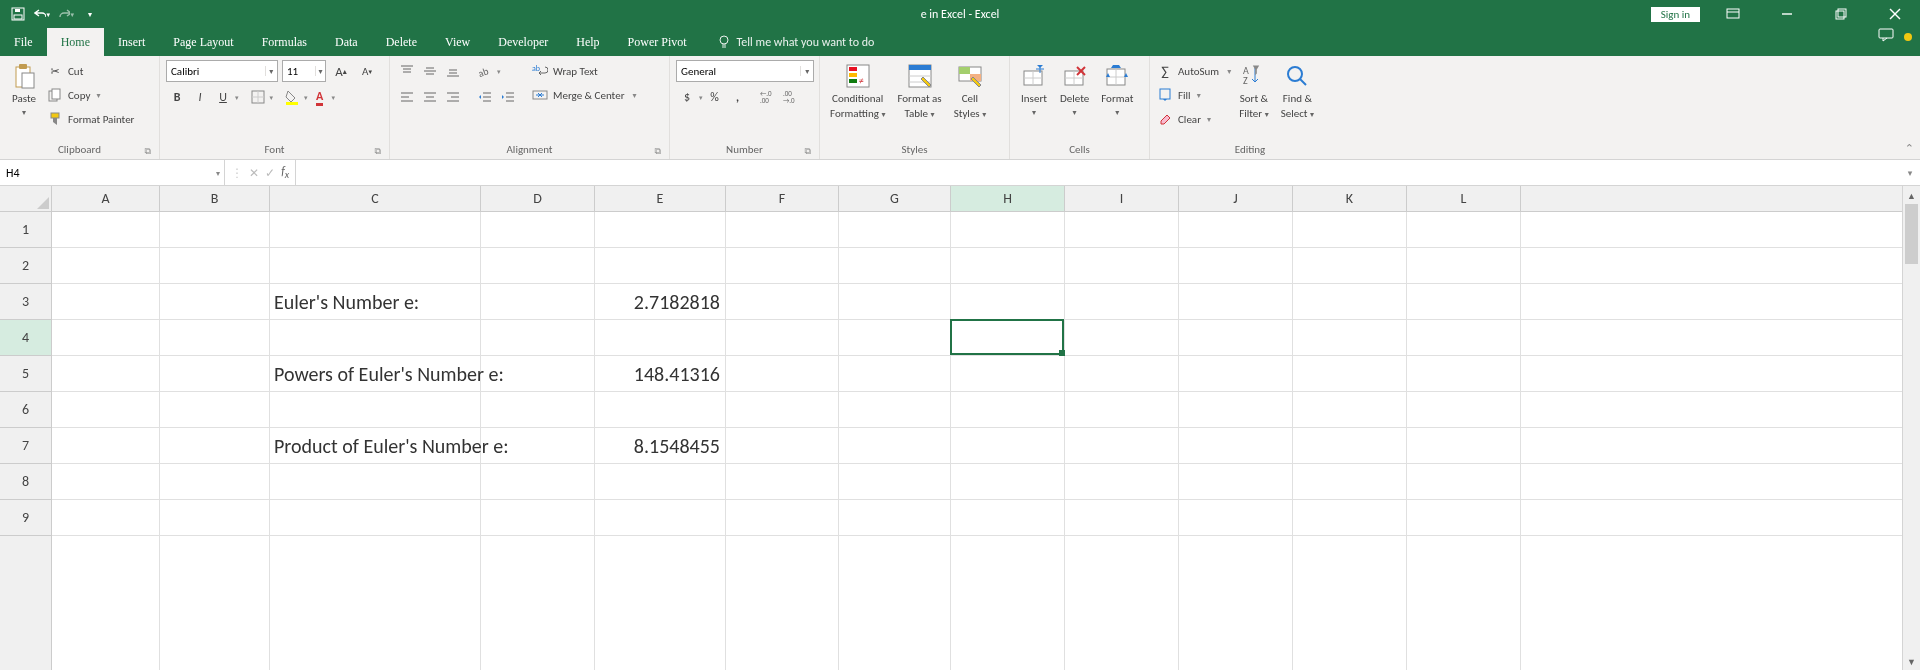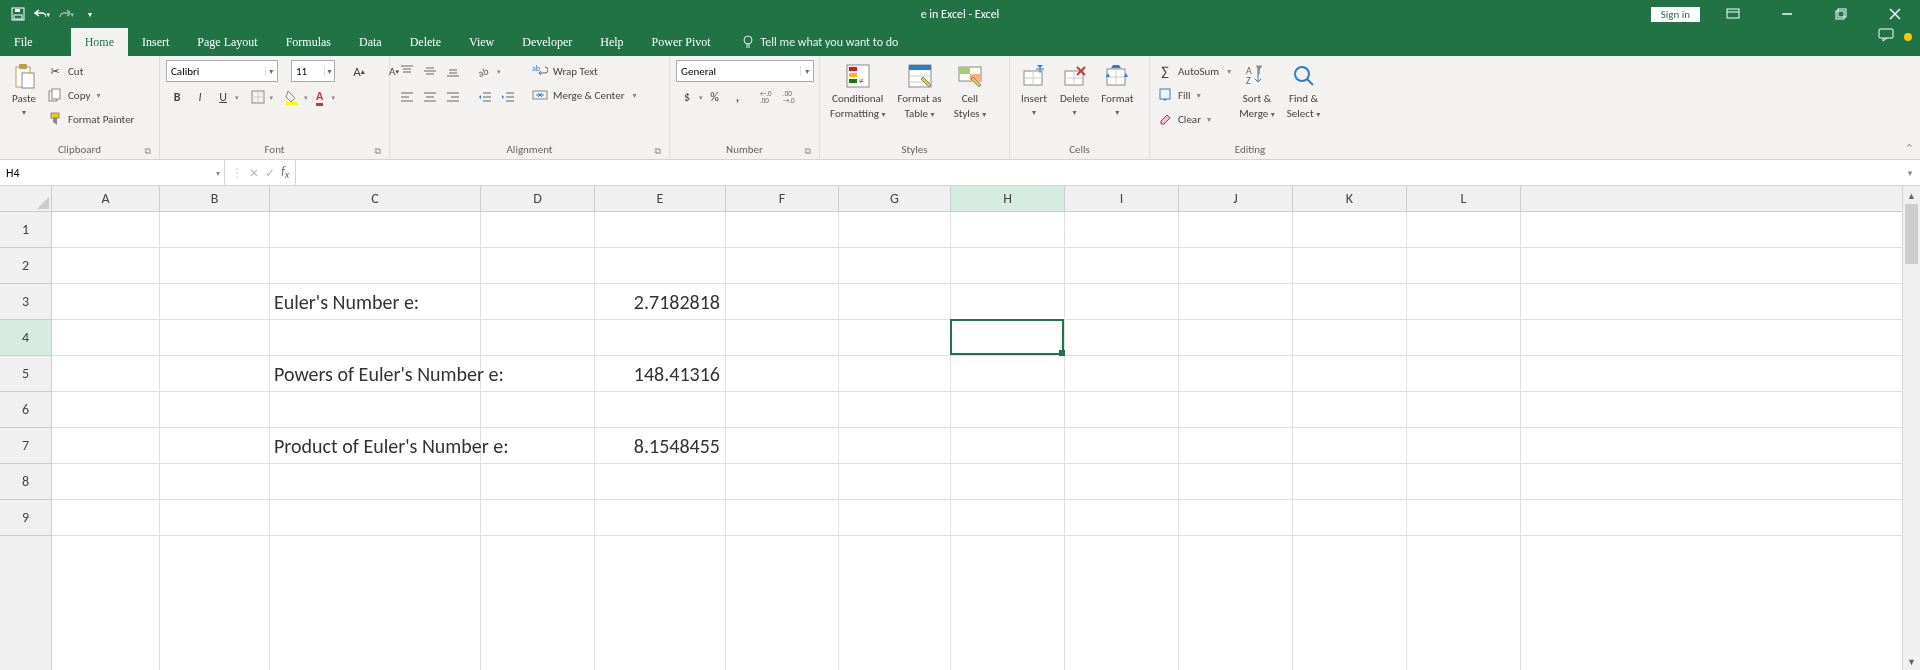--- a/index.html
+++ b/index.html
@@ -11,21 +11,21 @@
 .qat .icon { width: 16px; height: 16px; display: inline-flex; align-items: center; justify-content: center; }
 .qat .disabled { opacity: 0.55; }
 .titlebar .title { position: absolute; left: 50%; transform: translateX(-50%); font-size: 12px; }
 .titlebar .right { position: absolute; right: 4px; display: flex; align-items: center; gap: 12px; }
 .signin { background: #fff; color: #217346; padding: 1px 10px; font-size: 11px; }
 .titlebtn { width: 42px; height: 28px; display: flex; align-items: center; justify-content: center; }
 
 
 .tabs { background: #217346; color: #fff; height: 28px; display: flex; align-items: stretch; position: relative; }
 .tab { padding: 0 14px; display: flex; align-items: center; font-size: 12px; height: 28px; font-family: Liberation Serif, serif; }
-.tab.active { background: #f3f2f1; color: #217346; margin-left: 24px; }
+.tab.active { background: #f3f2f1; color: #217346; }
 .tabs .tellme { display: flex; align-items: center; gap: 6px; margin-left: 16px; opacity: 0.9; }
 .tabs .right { position: absolute; right: 8px; display: flex; align-items: center; gap: 10px; }
 
 
 .ribbon { background: #f3f2f1; height: 104px; display: flex; border-bottom: 1px solid #d4d4d4; position: relative; }
 .group { border-right: 1px solid #e1dfdd; display: flex; flex-direction: column; justify-content: space-between; padding: 4px 6px 0 6px; position: relative; }
 .group-content { flex: 1; display: flex; align-items: flex-start; gap: 4px; }
 .group-label { text-align: center; font-size: 11px; color: #666; padding-bottom: 2px; height: 18px; display: flex; align-items: center; justify-content: center; position: relative; }
 .launcher { position: absolute; right: 2px; bottom: 2px; font-size: 9px; color: #888; }
 
@@ -202,21 +202,21 @@
       </div>
     </div>
     <div class="group-label">
         <span>Clipboard</span>
         <span class="launcher">⧉</span>
       </div>
   </div>
 
   <div class="group" style="width:230px;">
     <div class="group-content" style="flex-direction:column;gap:4px;">
-      <div style="display:flex;gap:13px;">
+      <div style="display:flex;gap:4px;">
         <div class="combo" style="width:112px;">
             <input value="Calibri" style="">
             <span class="drop">▾</span>
           </div>
         <div class="combo" style="width:44px;">
             <input value="11" style="">
             <span class="drop">▾</span>
           </div>
         <span class="iconbtn" style="font-size:13px;">A<sup style="font-size:8px;">▴</sup></span>
         <span class="iconbtn" style="font-size:11px;">A<sup style="font-size:7px;">▾</sup></span>
@@ -513,21 +513,21 @@
       <div class="bigbtn">
           <span class="icon">
             <svg width="24" height="24">
               <text x="1" y="10" font-size="10" fill="#666">A</text>
               <text x="1" y="20" font-size="10" fill="#666">Z</text>
               <path d="M13 4 L13 18 M10 15 l3 3 l3 -3" fill="none" stroke="#2b7cd3"></path>
               <path d="M16 2 h8 l-3 5 v5 l-2 2 v-7 z" fill="#888" transform="translate(-2,0) scale(0.8)"></path>
             </svg>
           </span>
           <span>Sort &amp;</span>
-          <span><span>Merge</span> <span class="arrow">▾</span></span>
+          <span><span>Filter</span> <span class="arrow">▾</span></span>
         </div>
       <div class="bigbtn">
           <span class="icon">
             <svg width="24" height="24">
               <circle cx="10" cy="10" r="7" fill="none" stroke="#2b7cd3" stroke-width="2"></circle>
               <line x1="15" y1="15" x2="21" y2="21" stroke="#2b7cd3" stroke-width="2"></line>
             </svg>
           </span>
           <span>Find &amp;</span>
           <span><span>Select</span> <span class="arrow">▾</span></span>

